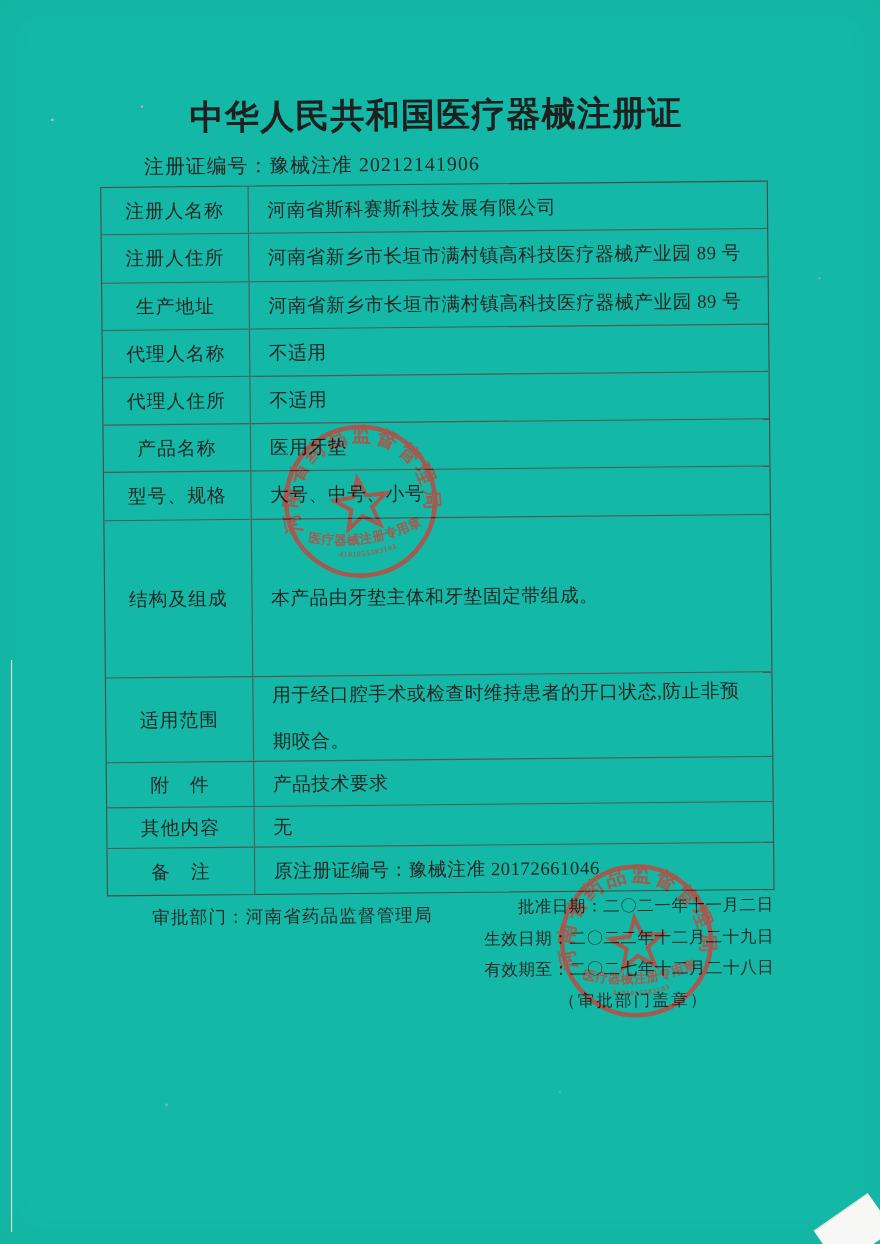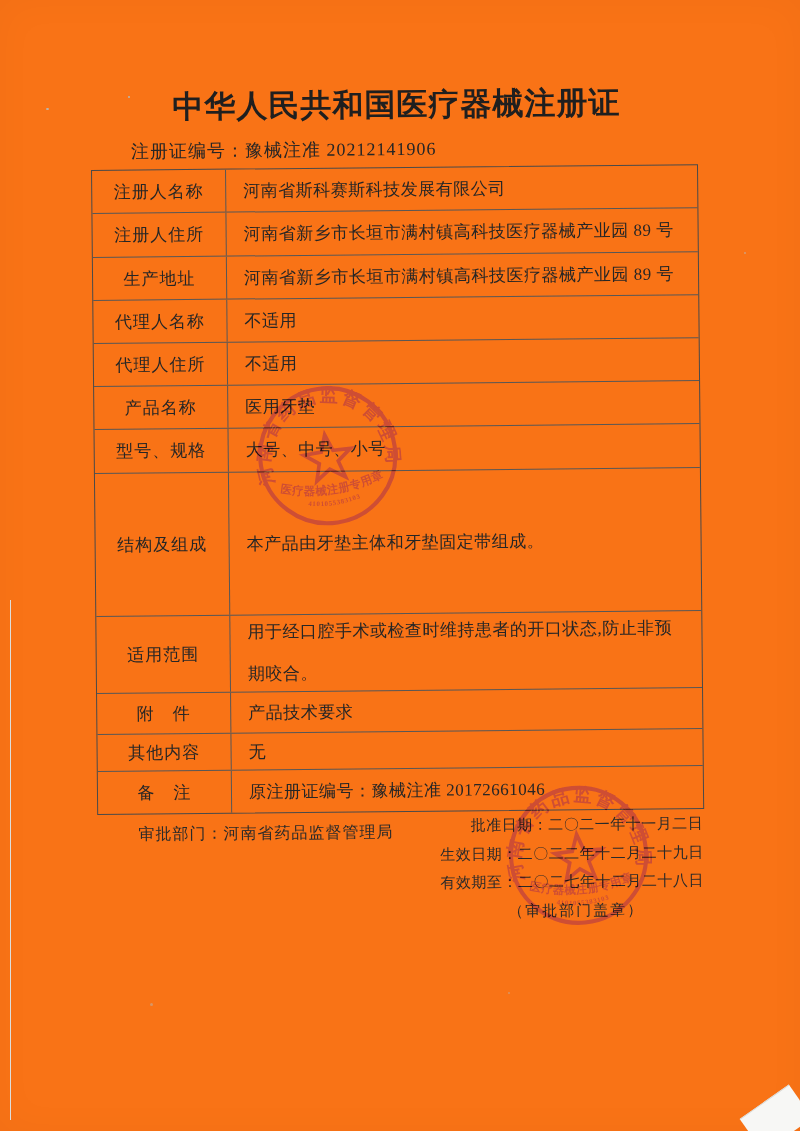--- a/index.html
+++ b/index.html
@@ -4,21 +4,21 @@
 <style>
   html,body{margin:0;padding:0;}
   body{
     width:800px;height:1131px;
     background:#f2f2f0;
     font-family:"Liberation Serif","DejaVu Serif",serif;
     overflow:hidden;
   }
   .page{
     position:relative;width:800px;height:1131px;
-    background:#f97316;
+    background:#14b8a6;
     box-shadow:inset 0 0 40px rgba(0,0,0,0.03);
     overflow:hidden;
     color:#2d2d2d;
   }
   .skew{
     position:absolute;left:0;top:0;width:800px;height:1131px;
     transform:rotate(-0.55deg);
     transform-origin:400px 480px;
   }
   .title{

